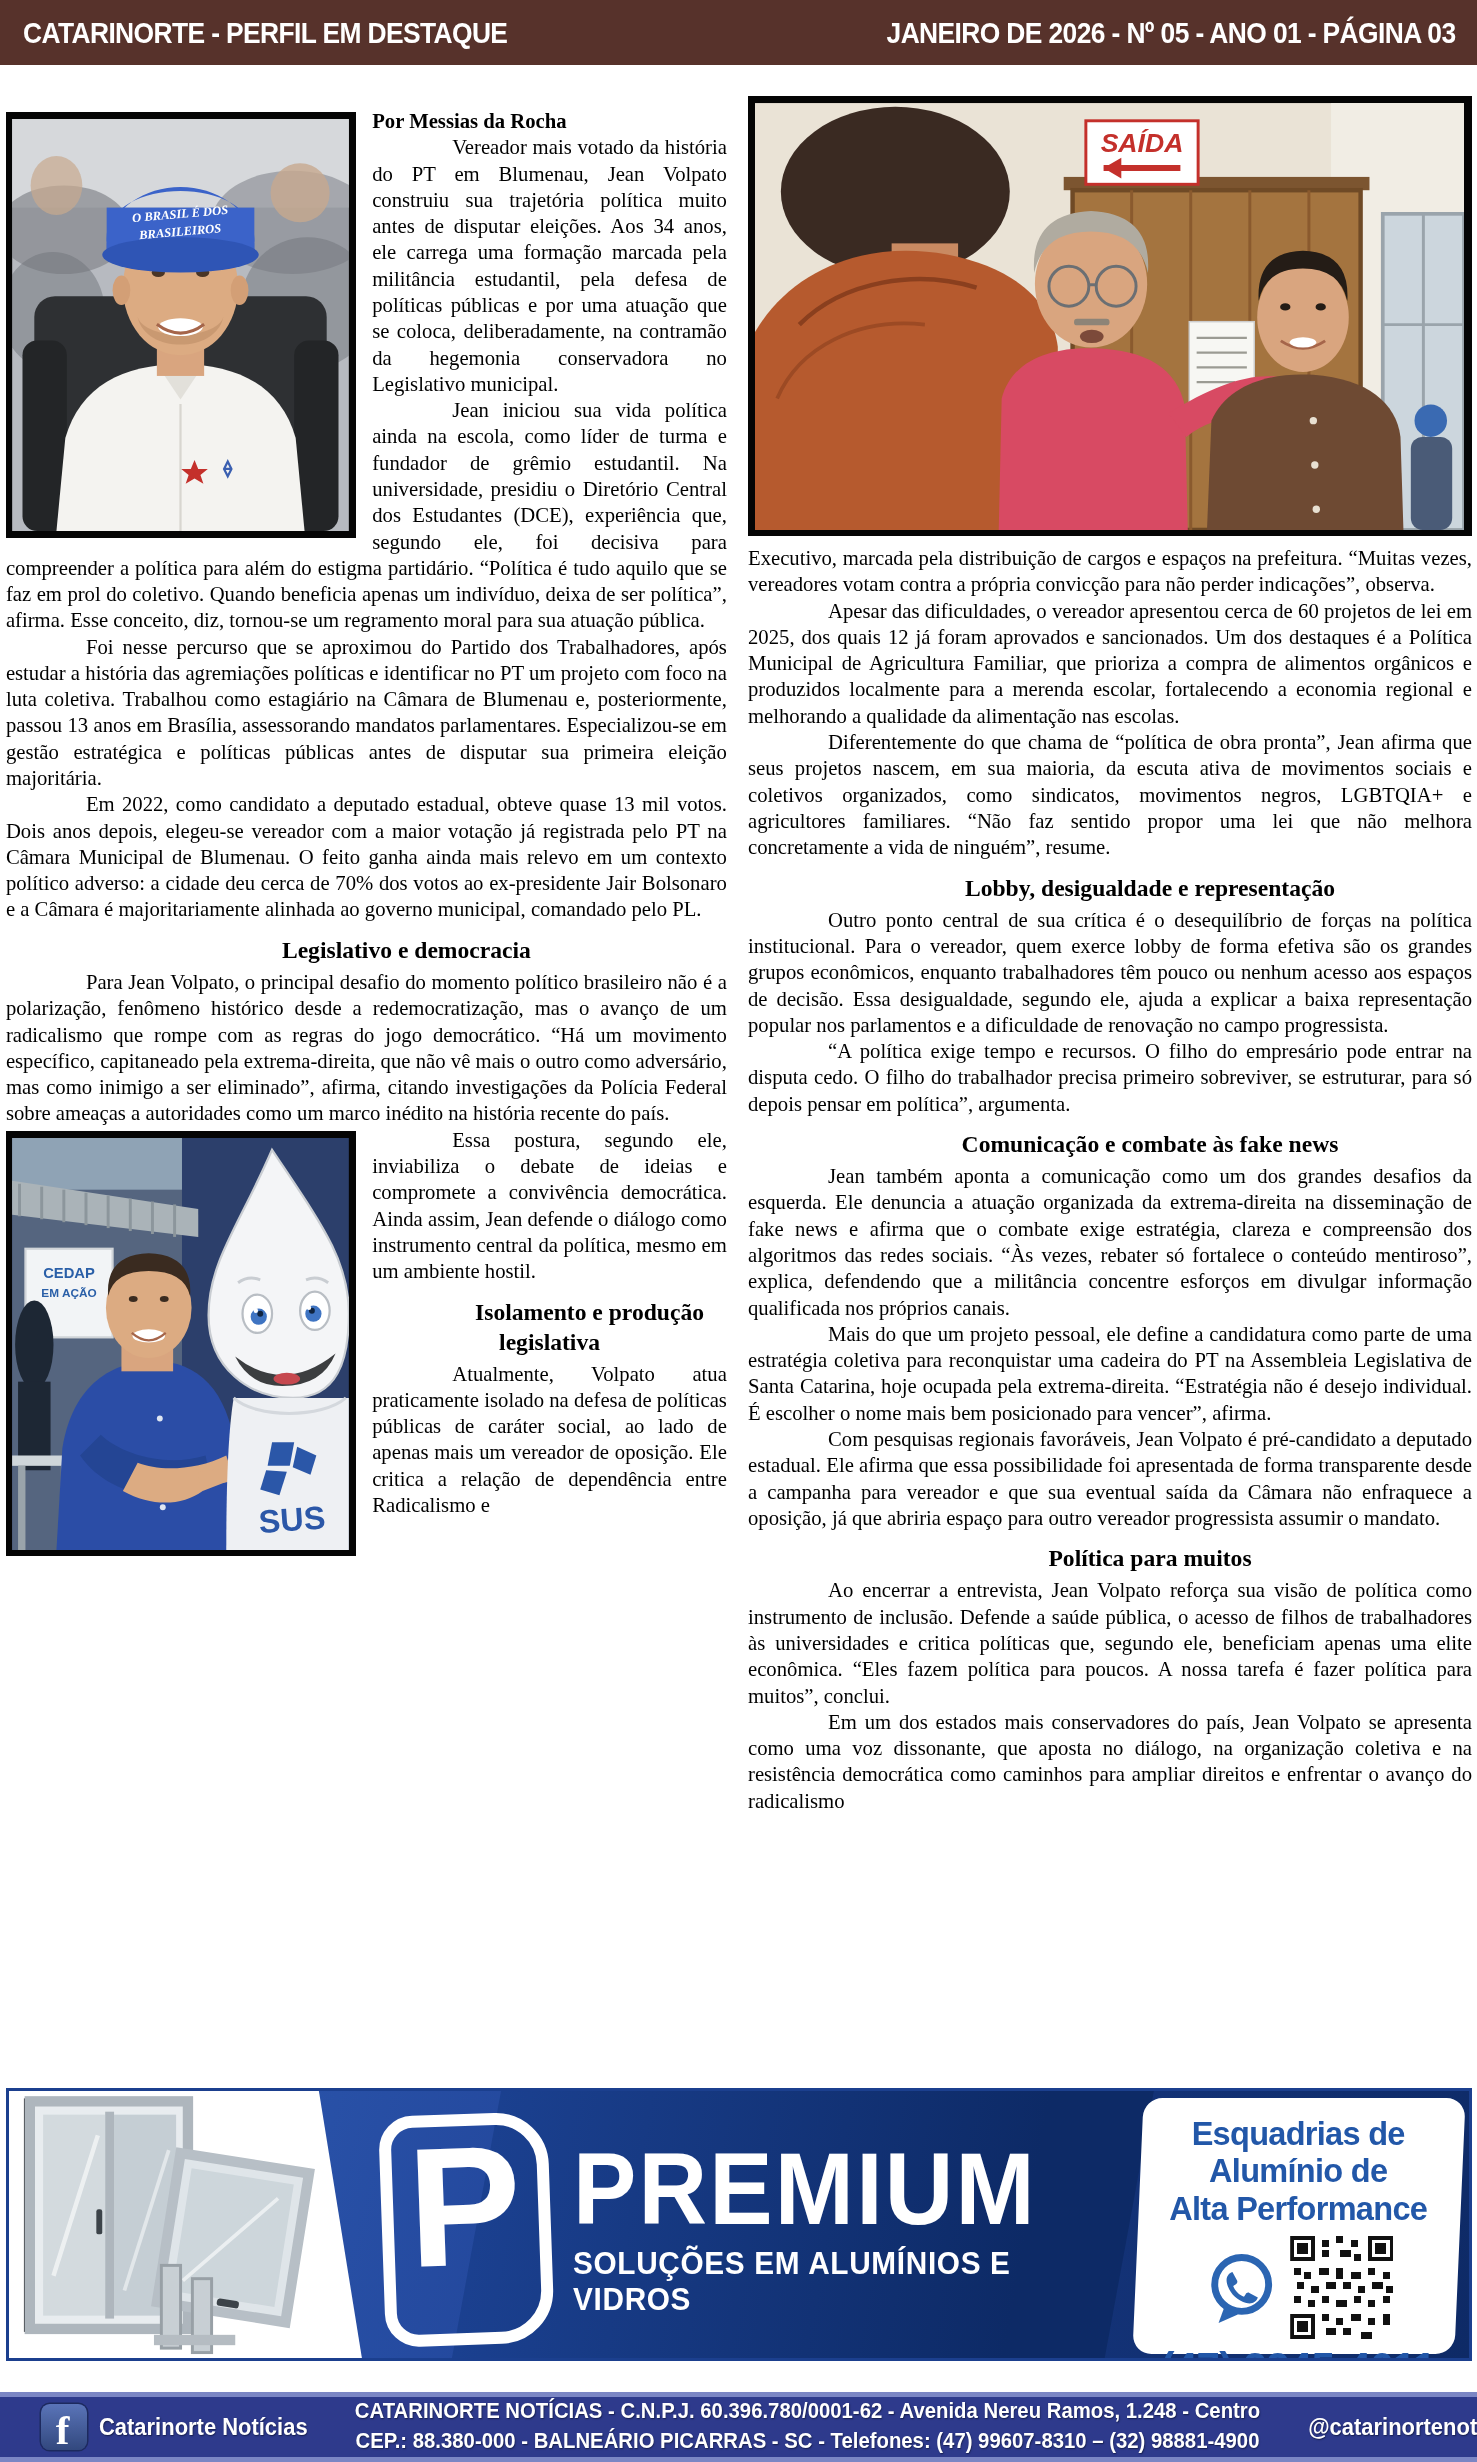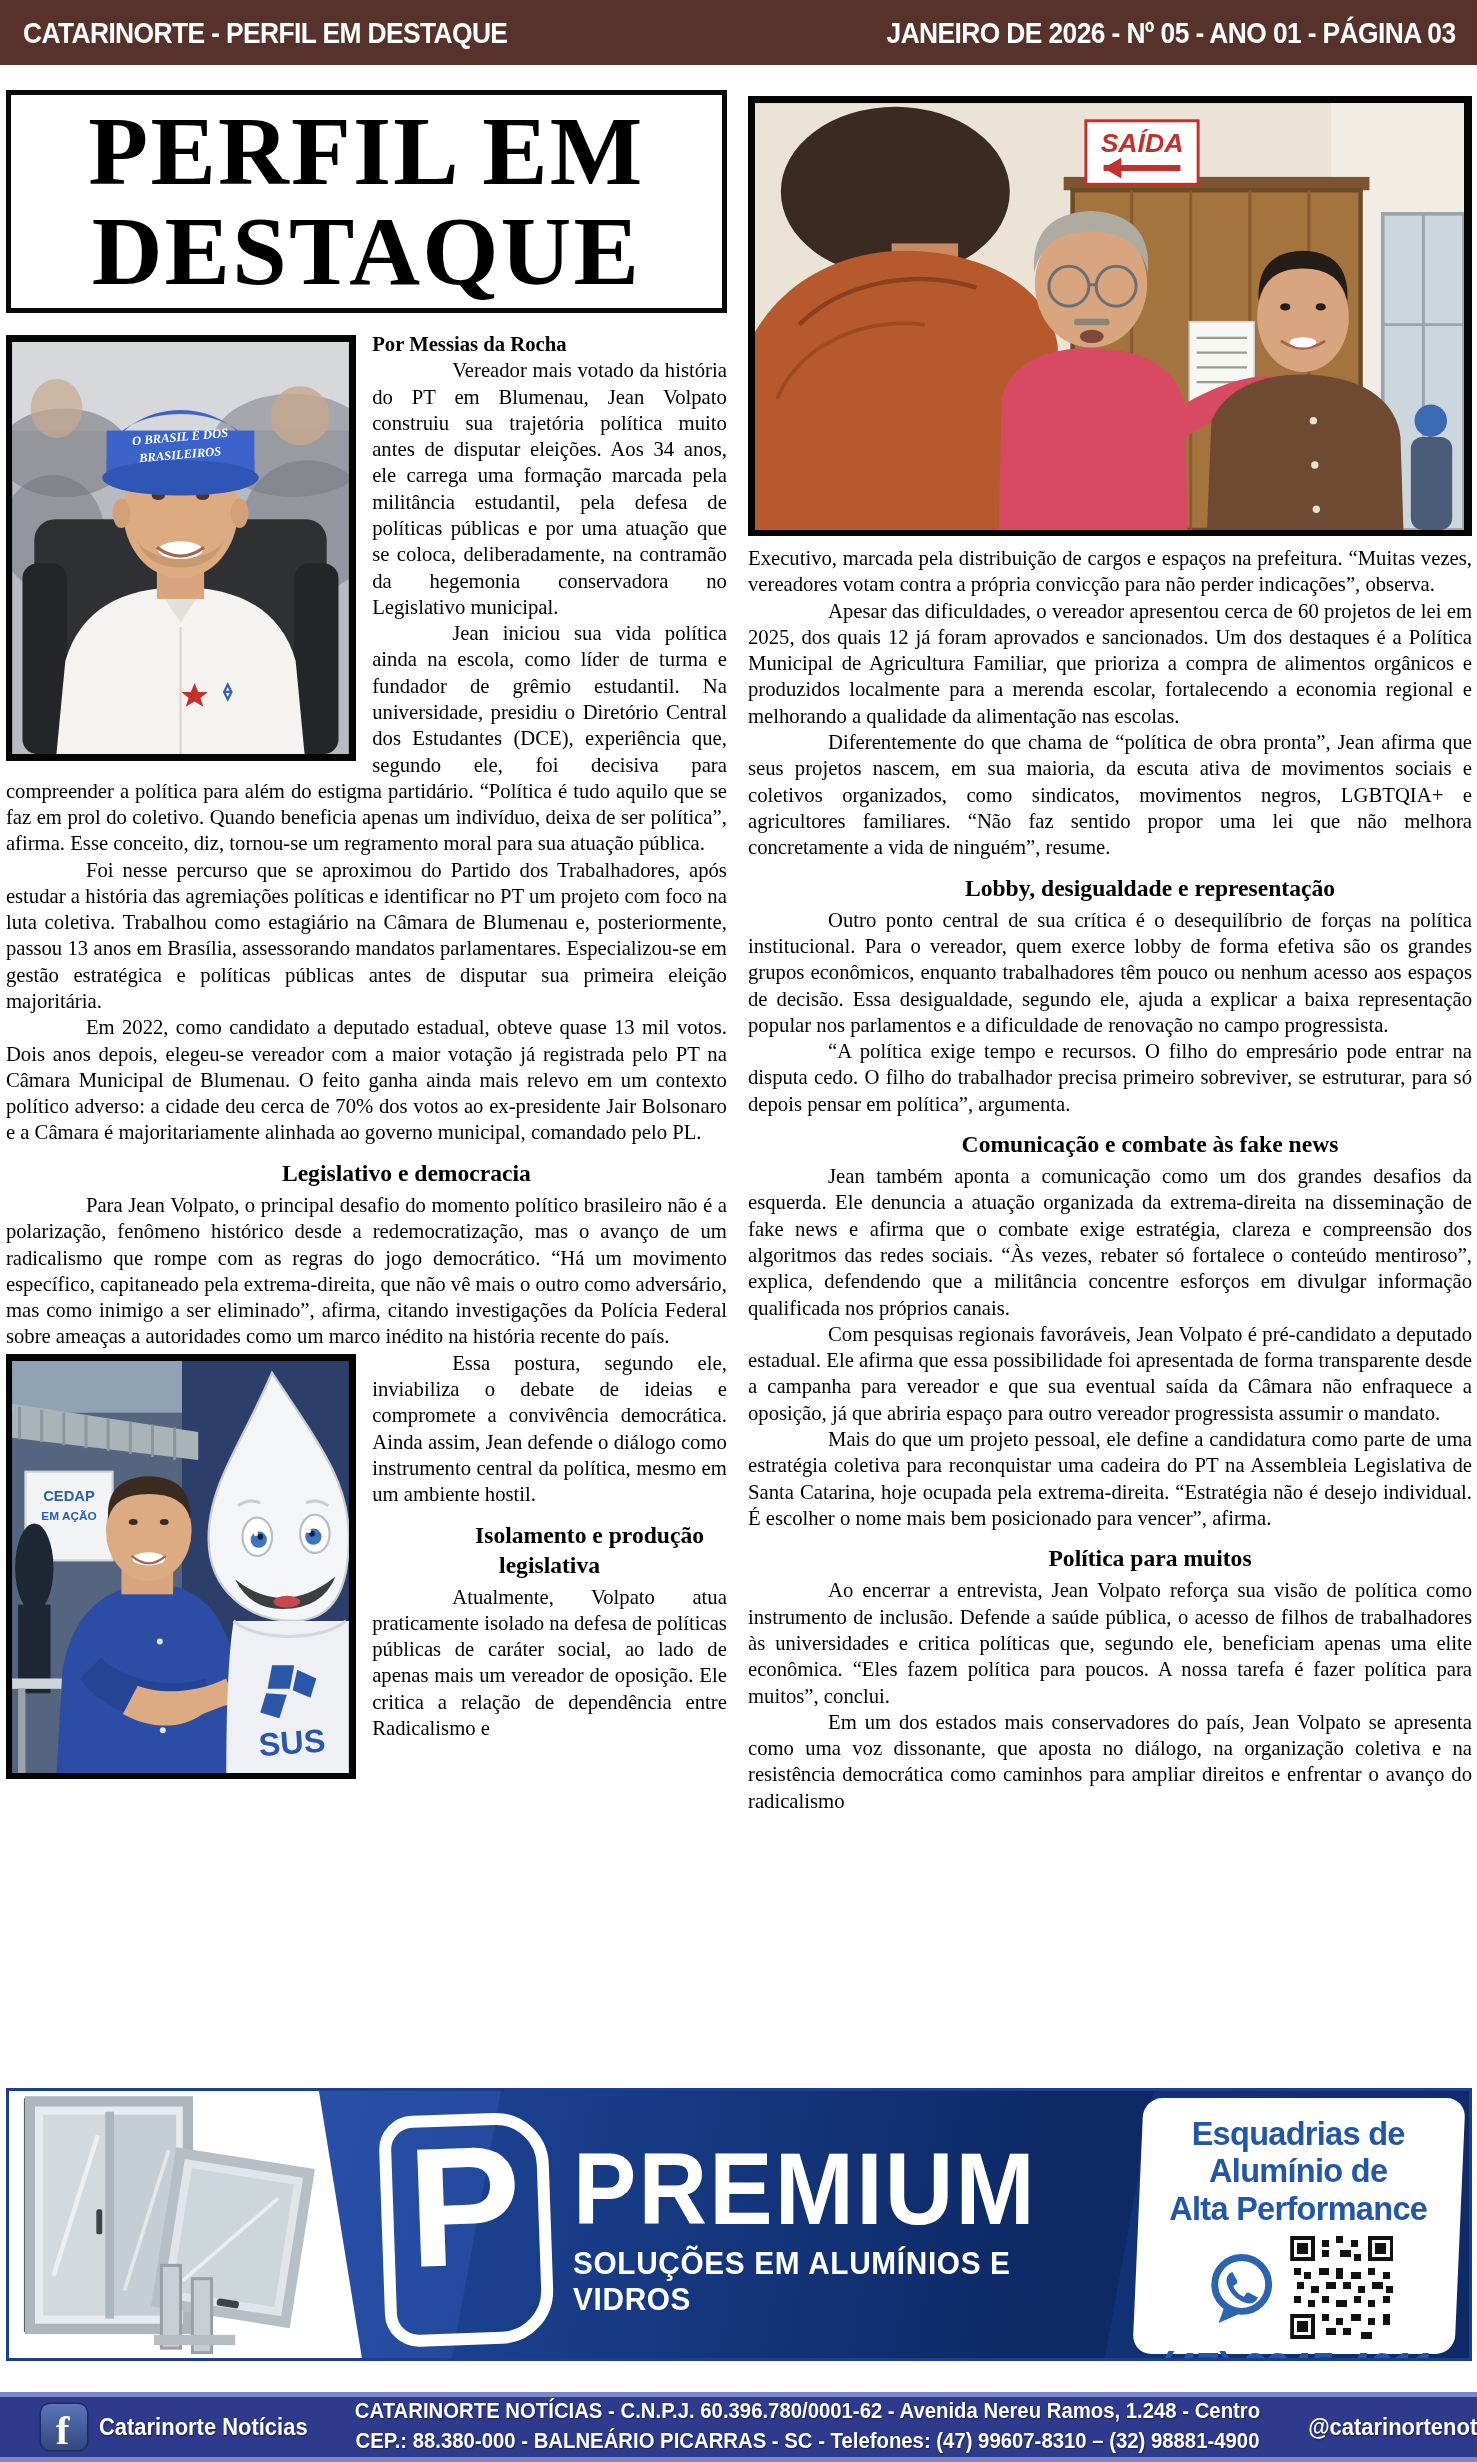--- a/index.html
+++ b/index.html
@@ -86,24 +86,20 @@
 
 <div id="page">
 
   <div class="topbar">
     <span class="tl">CATARINORTE - PERFIL EM DESTAQUE</span>
     <span class="tr">JANEIRO DE 2026  - Nº 05  - ANO 01 - PÁGINA 03</span>
   </div>
 
   <div class="col-left">
 
-    <div class="mast">
-      <div>PERFIL EM</div>
-      <div>DESTAQUE</div>
-    </div>
 
 
     <div class="art">
 
       <div class="photo-frame float-photo">
         <svg width="337" height="412" viewBox="0 0 456 558" style="font-size:28px">
           <rect width="456" height="558" fill="#b7bac0"></rect>
           <rect width="456" height="120" fill="#d6d8db"></rect>
           <ellipse cx="70" cy="150" rx="90" ry="60" fill="#84878d" opacity=".7"></ellipse>
           <ellipse cx="380" cy="140" rx="110" ry="70" fill="#84878d" opacity=".6"></ellipse>
@@ -274,22 +270,22 @@
 
     <div class="art">
       <p class="noind">Executivo, marcada pela distribuição de cargos e espaços na prefeitura. “Muitas vezes, vereadores votam contra a própria convicção para não perder indicações”, observa.</p>
       <p>Apesar das dificuldades, o vereador apresentou cerca de 60 projetos de lei em 2025, dos quais 12 já foram aprovados e sancionados. Um dos destaques é a Política Municipal de Agricultura Familiar, que prioriza a compra de alimentos orgânicos e produzidos localmente para a merenda escolar, fortalecendo a economia regional e melhorando a qualidade da alimentação nas escolas.</p>
       <p>Diferentemente do que chama de “política de obra pronta”, Jean afirma que seus projetos nascem, em sua maioria, da escuta ativa de movimentos sociais e coletivos organizados, como sindicatos, movimentos negros, LGBTQIA+ e agricultores familiares. “Não faz sentido propor uma lei que não melhora concretamente a vida de ninguém”, resume.</p>
       <h3>Lobby, desigualdade e representação</h3>
       <p>Outro ponto central de sua crítica é o desequilíbrio de forças na política institucional. Para o vereador, quem exerce lobby de forma efetiva são os grandes grupos econômicos, enquanto trabalhadores têm pouco ou nenhum acesso aos espaços de decisão. Essa desigualdade, segundo ele, ajuda a explicar a baixa representação popular nos parlamentos e a dificuldade de renovação no campo progressista.</p>
       <p>“A política exige tempo e recursos. O filho do empresário pode entrar na disputa cedo. O filho do trabalhador precisa primeiro sobreviver, se estruturar, para só depois pensar em política”, argumenta.</p>
       <h3>Comunicação e combate às fake news</h3>
       <p>Jean também aponta a comunicação como um dos grandes desafios da esquerda. Ele denuncia a atuação organizada da extrema-direita na disseminação de fake news e afirma que o combate exige estratégia, clareza e compreensão dos algoritmos das redes sociais. “Às vezes, rebater só fortalece o conteúdo mentiroso”, explica, defendendo que a militância concentre esforços em divulgar informação qualificada nos próprios canais.</p>
+      <p>Mais do que um projeto pessoal, ele define a candidatura como parte de uma estratégia coletiva para reconquistar uma cadeira do PT na Assembleia Legislativa de Santa Catarina, hoje ocupada pela extrema-direita. “Estratégia não é desejo individual. É escolher o nome mais bem posicionado para vencer”, afirma.</p>
       <p>Com pesquisas regionais favoráveis, Jean Volpato é pré-candidato a deputado estadual. Ele afirma que essa possibilidade foi apresentada de forma transparente desde a campanha para vereador e que sua eventual saída da Câmara não enfraquece a oposição, já que abriria espaço para outro vereador progressista assumir o mandato.</p>
-      <p>Mais do que um projeto pessoal, ele define a candidatura como parte de uma estratégia coletiva para reconquistar uma cadeira do PT na Assembleia Legislativa de Santa Catarina, hoje ocupada pela extrema-direita. “Estratégia não é desejo individual. É escolher o nome mais bem posicionado para vencer”, afirma.</p>
       <h3>Política para muitos</h3>
       <p>Ao encerrar a entrevista, Jean Volpato reforça sua visão de política como instrumento de inclusão. Defende a saúde pública, o acesso de filhos de trabalhadores às universidades e critica políticas que, segundo ele, beneficiam apenas uma elite econômica. “Eles fazem política para poucos. A nossa tarefa é fazer política para muitos”, conclui.</p>
       <p>Em um dos estados mais conservadores do país, Jean Volpato se apresenta como uma voz dissonante, que aposta no diálogo, na organização coletiva e na resistência democrática como caminhos para ampliar direitos e enfrentar o avanço do radicalismo</p>
     </div>
   </div>
 
   <div class="ad">
     <div class="ad-dark"></div>
 
     <div class="ad-left">

